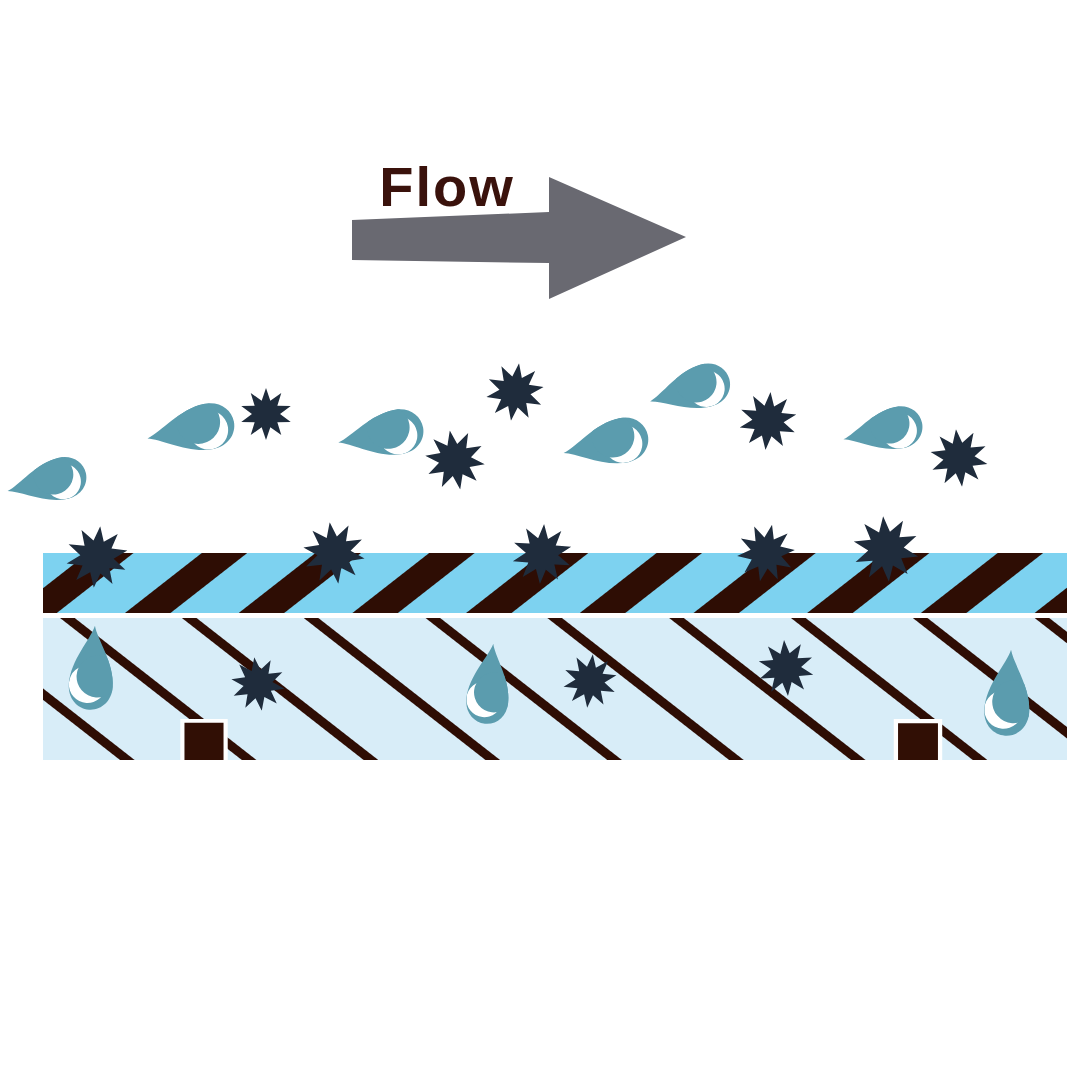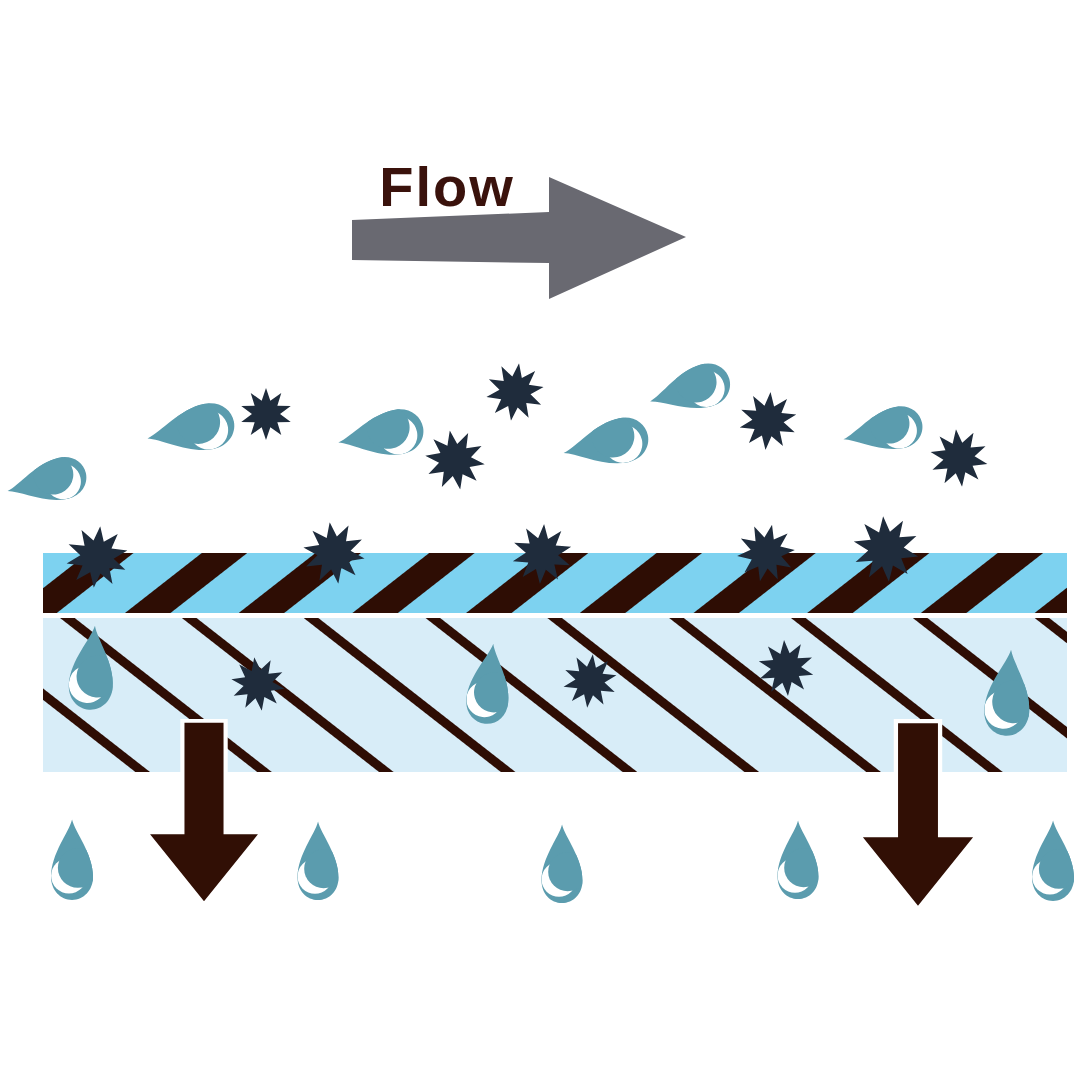--- a/index.html
+++ b/index.html
@@ -1,17 +1,17 @@
 <!DOCTYPE html>
 <html style="--background: #ffffff; --flow-text: #3a120c; --flow-arrow: #696971; --particle: #1f2c3c; --droplet: #5b9cae; --droplet-highlight: #ffffff; --membrane-top: #7dd2f0; --membrane-support: #d8edf8; --stripe: #2e0d04; --down-arrow: #310f05;"><head>
 <meta charset="utf-8">
 <style>
   html, body { margin: 0; padding: 0; background: #ffffff; }
   .canvas {
-    width: 1080px; height: 1080px;
+    width: 1080px; height: 760px;
     background: var(--background, #ffffff);
     position: relative; overflow: hidden;
     font-family: "Liberation Sans", sans-serif;
   }
   svg { display: block; }
 
   .flow-text {
     fill: var(--flow-text, #3a120c);
     font-family: "Liberation Sans", "DejaVu Sans", sans-serif;
     font-weight: 700;

